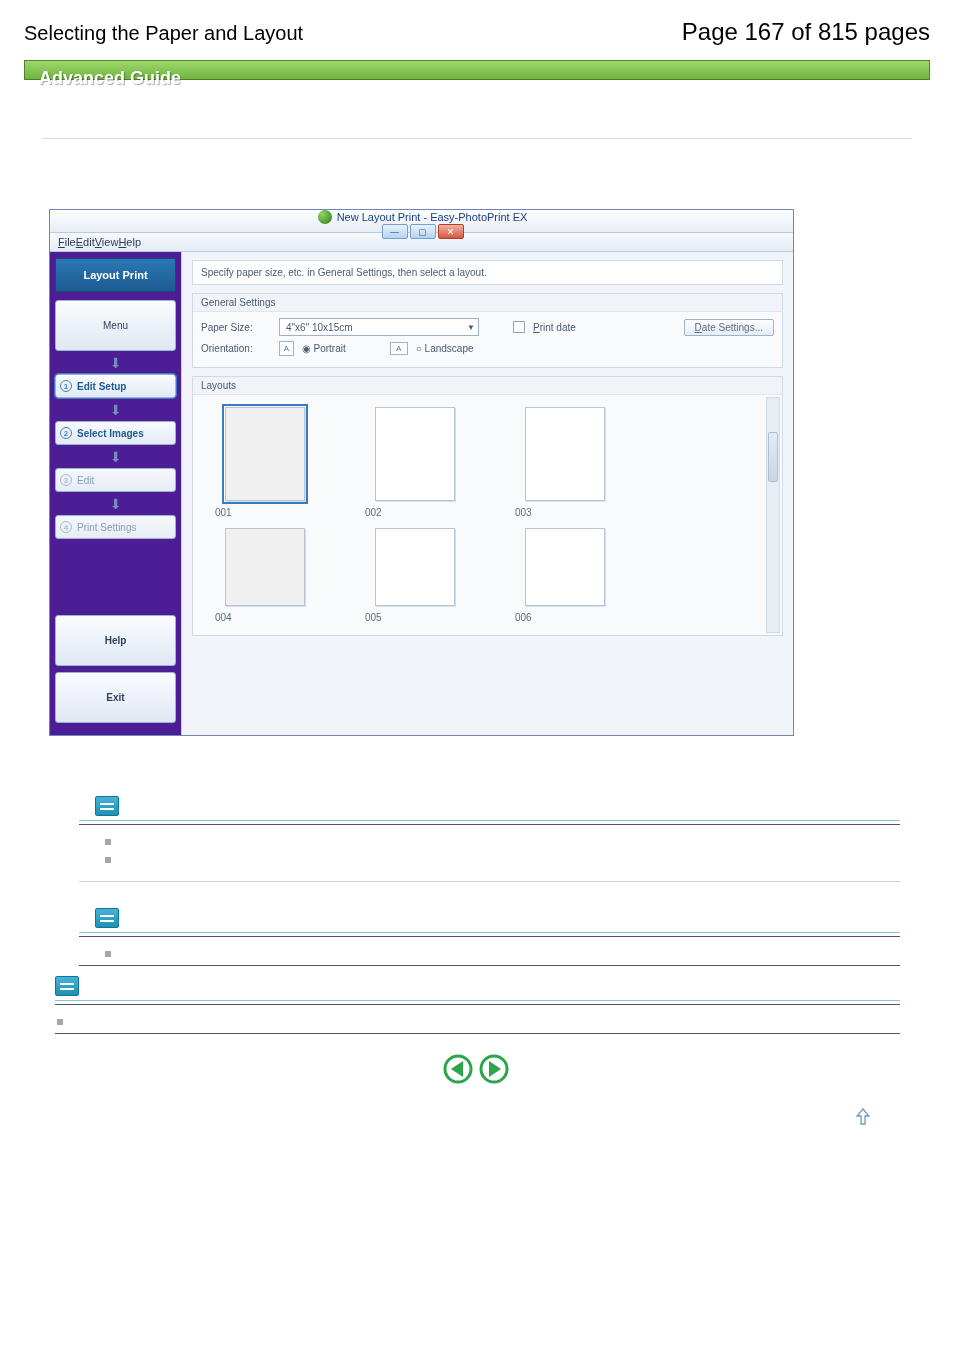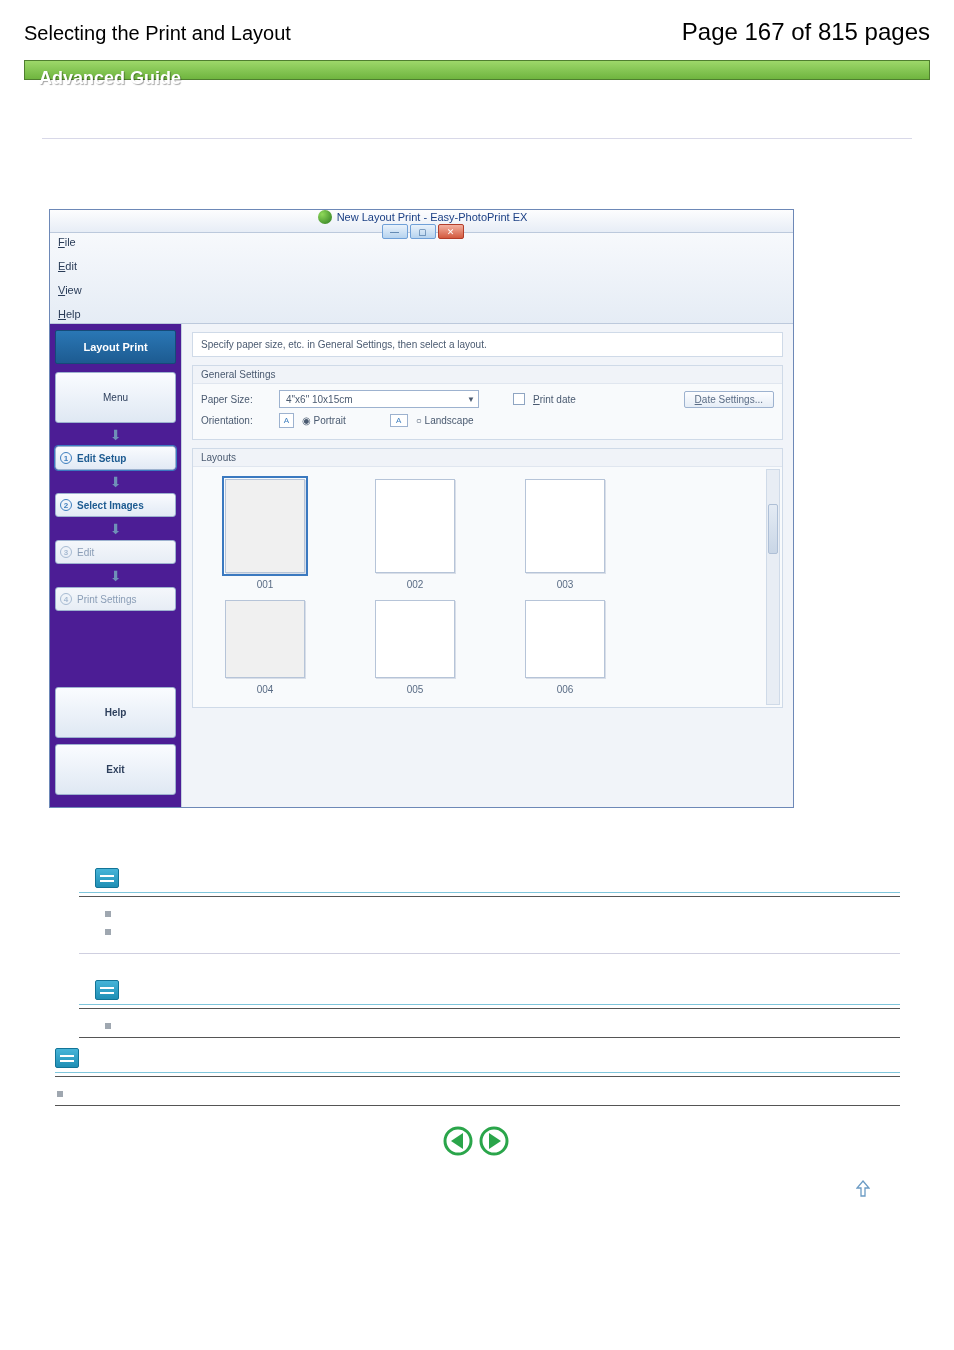--- a/index.html
+++ b/index.html
@@ -65,27 +65,26 @@
   .winbtn {
     width: 26px; height: 15px; border: 1px solid #6fa0d8;
     background: linear-gradient(#e9f2fb,#b6d3ef);
     border-radius: 2px;
     display: flex; align-items: center; justify-content: center;
     font-size: 9px; color: #2b5b8f;
   }
   .winbtn.close { background: linear-gradient(#f3b1a1,#d35a3f); border-color:#b33d2a; color:#fff; }
 
   .menubar {
-    display: flex; gap: 12px;
+    display: flex; gap: 0;
     background: linear-gradient(#f7f9fc,#e5ecf5);
     border-bottom: 1px solid #bcc9dc;
     padding: 3px 8px;
     color: #2a3c58;
     font-size: 11px;
-    flex-direction: column;
   }
   .menubar span u { text-decoration: underline; }
 
   .body-row { display: flex; }
   .sidebar {
     width: 132px;
     background: #4c1d95;
     border-right: 1px solid #c4d0e0;
     padding: 6px 5px;
   }
@@ -183,21 +182,21 @@
     color: #5a6c85;
     border-radius: 2px;
   }
   .layouts-grid {
     padding: 6px 8px 2px 8px;
     position: relative;
     height: 240px;
     overflow: hidden;
   }
   .lay-row { display: flex; gap: 50px; padding-left: 14px; padding-top: 6px; }
-  .lay-cell { width: 100px; text-align: center; }
+  .lay-cell { width: 100px; }
   .thumb {
     width: 80px; height: 94px; border: 1px solid #b6c4d8;
     background: #f0f0f0; margin: 0 auto 6px;
     box-shadow: 1px 1px 0 #d8dee8;
   }
   .thumb.sel { outline: 2px solid #3b79c0; outline-offset: 1px; }
   .thumb-lbl { font-size: 10px; color: #5a6c85; }
   .vscroll {
     position: absolute; right: 2px; top: 2px; bottom: 2px; width: 14px;
     background: #e8edf4; border: 1px solid #cfdae8;
@@ -230,21 +229,21 @@
 
   
   .pager { text-align: center; margin-top: 18px; }
   .pg-svg { display:inline-block; }
   .to-top { text-align: right; padding-right: 60px; margin-top: 18px; }
 </style>
 </head>
 <body>
 
 <div class="top-row">
-  <div class="doc-title">Selecting the Print and Layout</div>
+  <div class="doc-title">Selecting the Paper and Layout</div>
   <div class="page-ind">Page 167 of 815 pages</div>
 </div>
 
 <div class="adv-banner">Advanced Guide</div>
 
 <div class="thin-rule"></div>
 
 <div class="shot-wrap">
   <div class="win">
 

